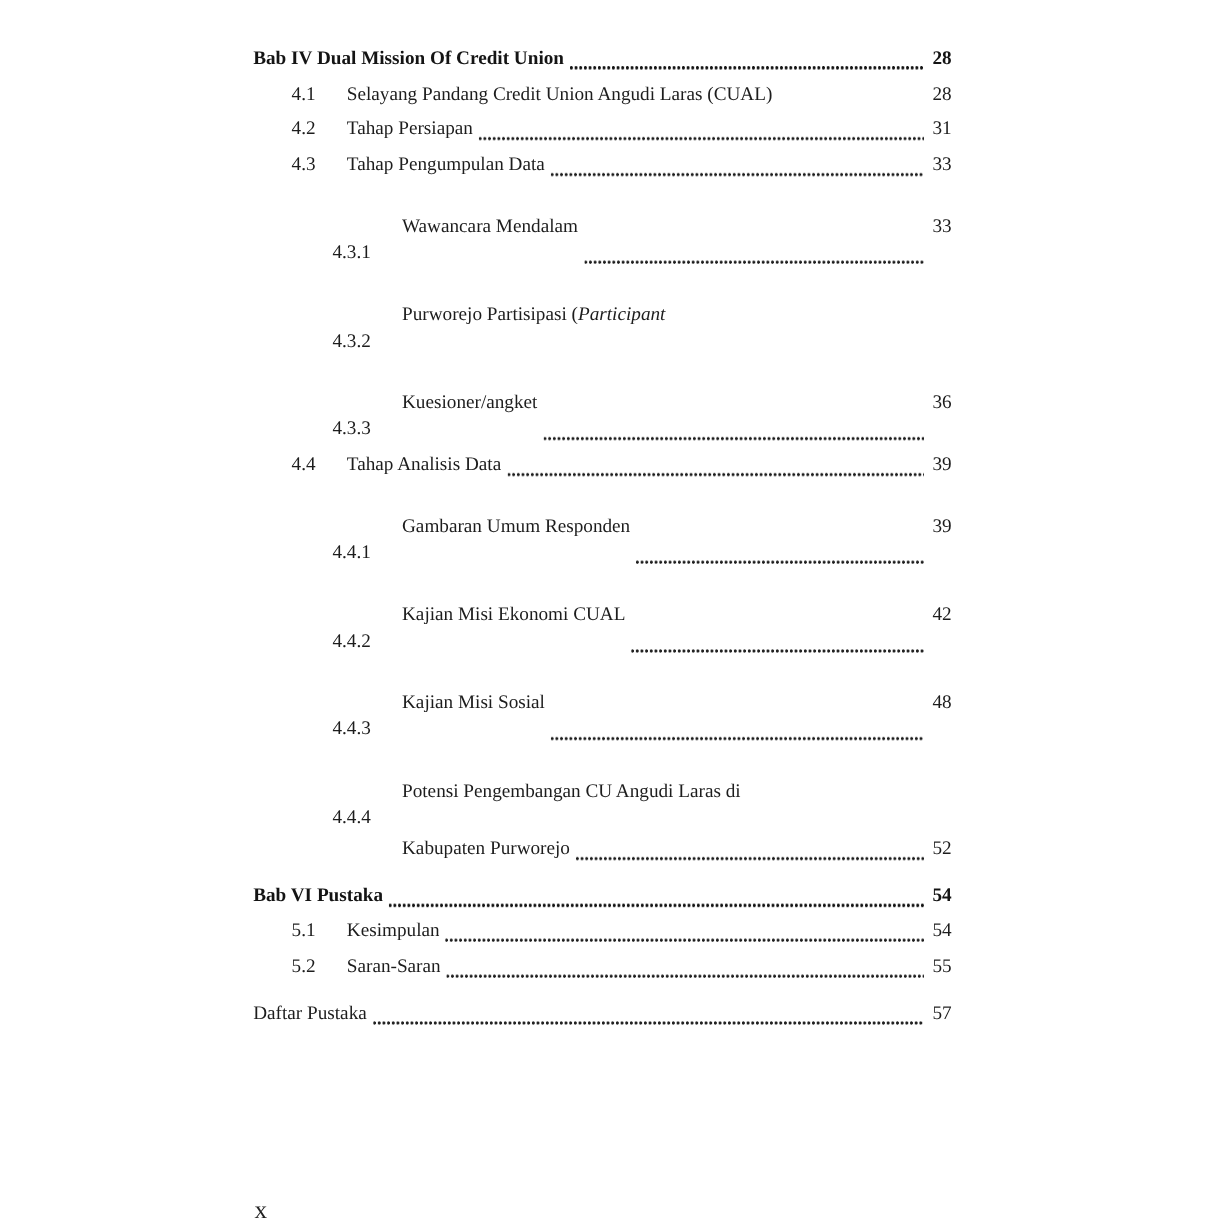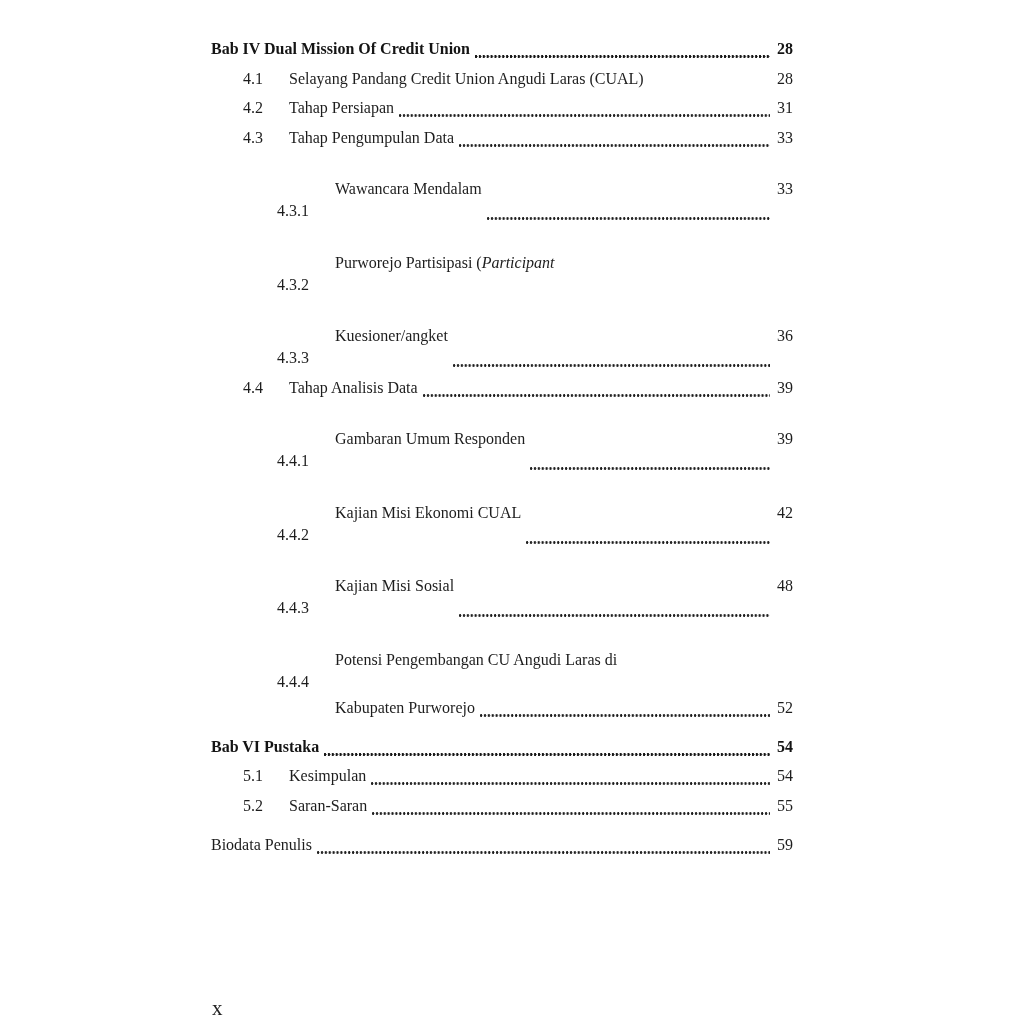--- a/index.html
+++ b/index.html
@@ -189,21 +189,21 @@
         <div class="toc-entry sub1">
           <div class="toc-line">
             <span class="num">5.2</span>
             <span class="title"><span>Saran-Saran</span></span>
             <span class="leader dotted"></span>
             <span class="page">55</span>
           </div>
         </div>
         <div class="toc-entry plain gap-before">
           <div class="toc-line">
-            <span class="title"><span>Biodata Penulis</span></span>
-            <span class="leader dotted"></span>
-            <span class="page">59</span>
+            <span class="title"><span>Daftar Pustaka</span></span>
+            <span class="leader dotted"></span>
+            <span class="page">57</span>
           </div>
         </div>
       </div>
   </div>
   <div class="footer-page">x</div>
 </div>
 
 </body></html>

